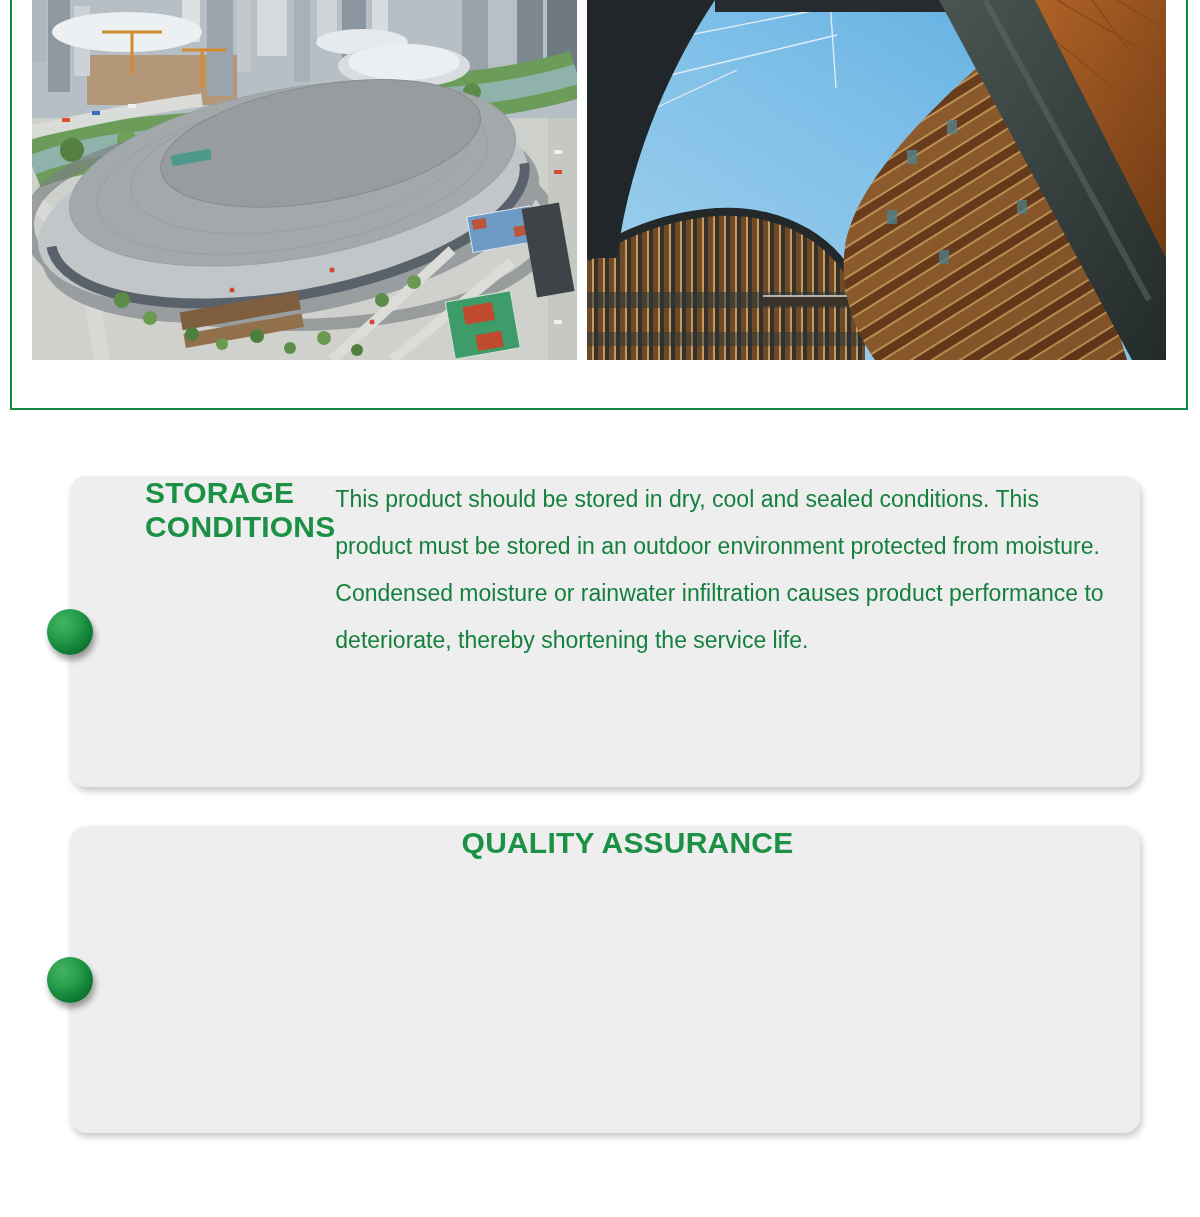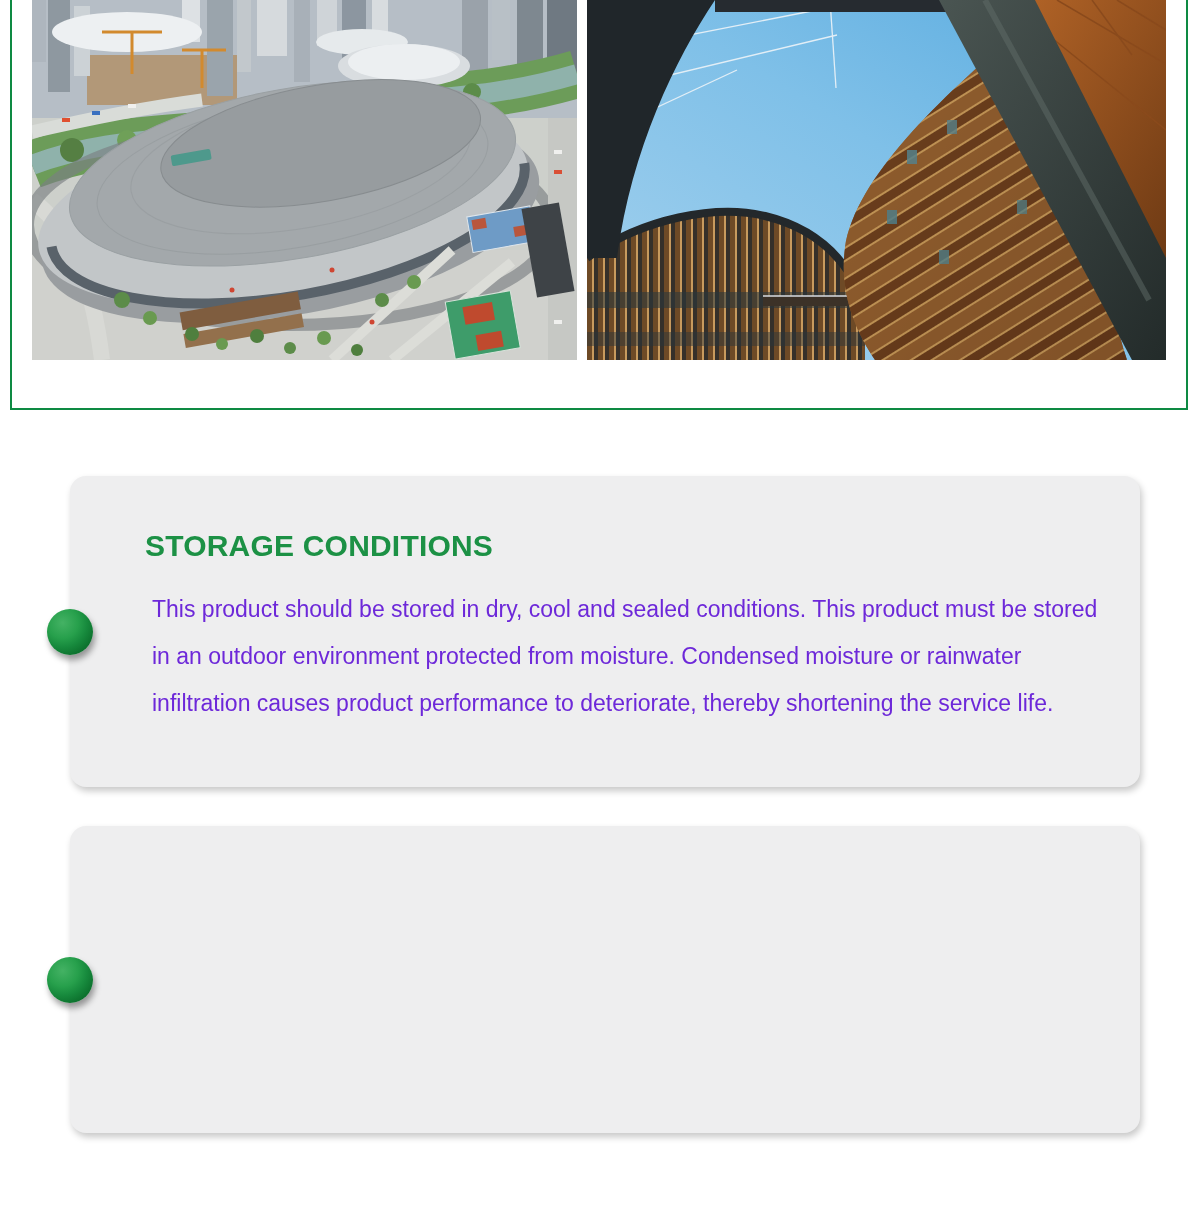--- a/index.html
+++ b/index.html
@@ -16,31 +16,31 @@
   }
   .photo{height:360px;overflow:hidden;}
   .photo-left{width:545px;}
   .photo-right{width:579px;}
   .photo svg{display:block;width:100%;height:100%;}
   
   .card{
     position:absolute;left:70px;width:1070px;box-sizing:border-box;
     background:#eeeeef;border-radius:16px;
     box-shadow:2px 4px 7px rgba(0,0,0,0.22);
-    display:flex;flex-direction:column;justify-content:center;
+    display:flex;flex-direction:row;justify-content:center;
     padding:0 30px 0 75px;
   }
   .card-storage{top:476px;height:311px;}
   .card-quality{top:826px;height:307px;}
   .card h2{
     margin:0 0 16px 0;font-size:30px;font-weight:bold;
     color:#1c9145;letter-spacing:0.2px;
   }
   .card p{
-    margin:7px;max-width:965px;font-size:23px;line-height:47px;color:#6d28d9;
+    margin:0;max-width:965px;font-size:23px;line-height:47px;color:#15803d;
   }
   .sphere{
     position:absolute;left:-23px;top:50%;margin-top:-23px;
     width:46px;height:46px;border-radius:50%;
     background:radial-gradient(circle at 34% 30%,
       #44b264 0%, #27a04c 35%, #178a3d 55%, #0c6f2c 78%, #085424 100%);
     box-shadow:2px 5px 6px rgba(0,0,0,0.38);
   }
 </style>
 </head>
@@ -237,13 +237,14 @@
 </div>
 
 <section class="card card-storage">
   <span class="sphere"></span>
   <h2>STORAGE CONDITIONS</h2>
   <p>This product should be stored in dry, cool and sealed conditions. This product must be stored in an outdoor environment protected from moisture. Condensed moisture or rainwater infiltration causes product performance to deteriorate, thereby shortening the service life.</p>
 </section>
 
 <section class="card card-quality">
   <span class="sphere"></span>
+  <h2>QUALITY ASSURANCE</h2>
 </section>
 
 </body></html>

